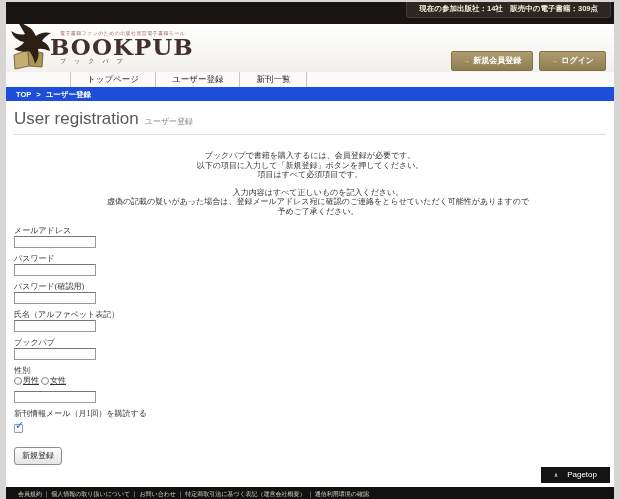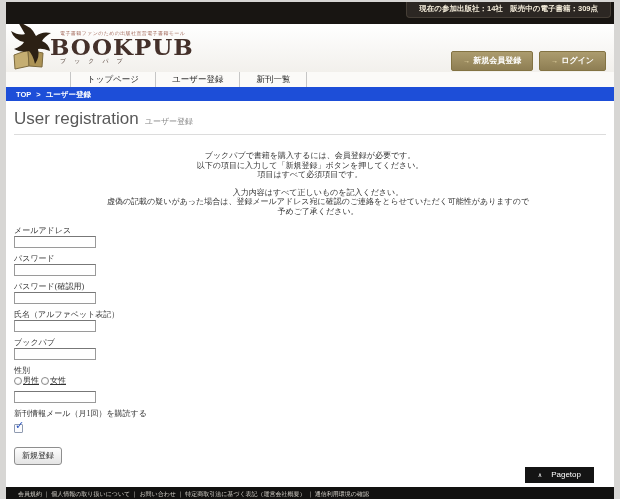--- a/index.html
+++ b/index.html
@@ -82,21 +82,21 @@
   }
   .submit-btn {
     margin-top:4px; font-size:8px; color:#1c1c1c;
     padding:2px 7px 3px; border:1px solid #8e8e8e; border-radius:3px;
     background:linear-gradient(#fefefe,#e4e4e4); cursor:pointer;
     font-family:Liberation Sans, sans-serif;
   }
 
   
   .pagetop {
-    position:absolute; right:20px; bottom:16px;
+    position:absolute; right:4px; bottom:16px;
     background:#141414; color:#fff; font-size:8px;
     padding:3px 13px 4px; display:flex; align-items:center; gap:9px; cursor:pointer;
   }
   .pagetop .chev { font-size:6px; }
   .footer {
     position:absolute; left:0; right:0; bottom:0; height:12px;
     background:#121110; color:#d9d5cd; font-size:6px;
     padding:3px 0 0 12px; overflow:hidden; white-space:nowrap;
   }
 </style>

